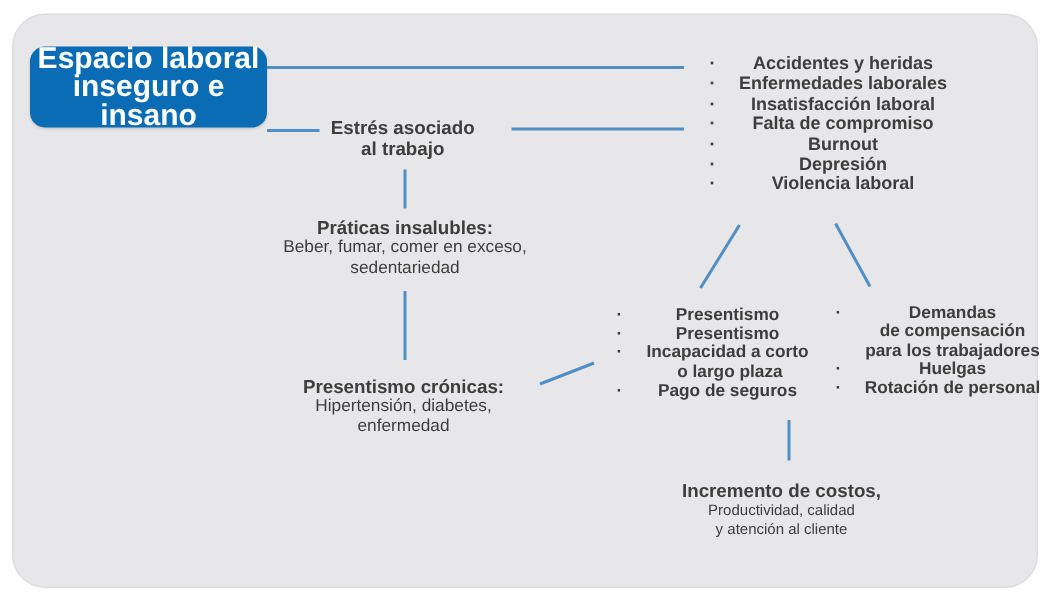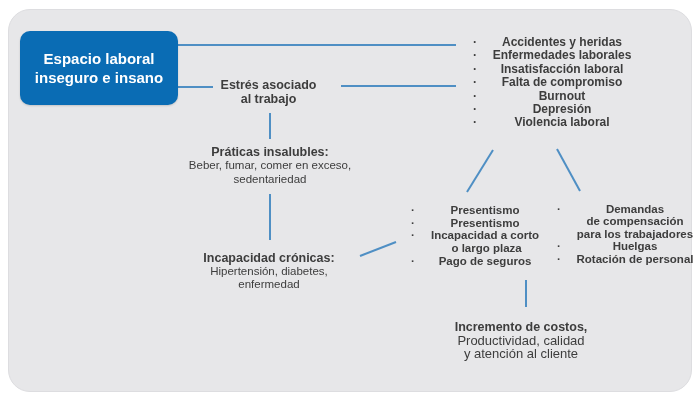--- a/index.html
+++ b/index.html
@@ -8,24 +8,24 @@
     font-family:"Liberation Sans", sans-serif; color:#3d3d3d; overflow:hidden;
   }
   .card {
     position:absolute; left:8px; top:9px; right:8px; bottom:8px;
     background:#e7e7e9; border:1px solid #dddde0; border-radius:22px;
   }
   .connectors { position:absolute; left:0; top:0; pointer-events:none; }
   .connectors line { stroke:var(--connector, #4f8fc4); stroke-width:2; stroke-linecap:butt; }
 
   .root-node {
-    position:absolute; left:20px; top:31px; width:158px; height:74px;
+    position:absolute; left:20px; top:31px; width:158px; height:54px;
     background:#0a6cb4; border-radius:10px; color:#ffffff;
     display:flex; flex-direction:column; align-items:center; justify-content:center;
-    font-size:15px; line-height:19px; font-weight:700; text-align:center;
+    font-size:20px; line-height:19px; font-weight:700; text-align:center;
     box-shadow:0 1px 2px rgba(0,0,0,0.15);
   }
 
   .txt-c { position:absolute; text-align:center; }
   .bold-sm { font-weight:700; font-size:12.5px; line-height:14px; }
 
   .stress-node { left:196px; top:78px; width:145px; }
 
   .practices-node { left:172px; top:145px; width:196px; }
   .practices-node .t { font-weight:700; font-size:12.5px; line-height:14px; }
@@ -41,21 +41,21 @@
 
   .consequences-list { left:472px; top:36px; width:170px;
     font-size:12px; font-weight:600; line-height:13.4px; }
   .internal-costs-list { left:410px; top:204px; width:140px;
     font-size:11.5px; font-weight:600; line-height:12.7px; }
   .external-costs-list { left:556px; top:203px; width:148px;
     font-size:11.5px; font-weight:600; line-height:12.4px; }
 
   .impact-node { left:423px; top:320px; width:196px; }
   .impact-node .t { font-weight:700; font-size:12.5px; line-height:14px; }
-  .impact-node .b { font-weight:400; font-size:13px; line-height:13.2px; }
+  .impact-node .b { font-weight:400; font-size:10px; line-height:13.2px; }
 </style>
 </head>
 <body>
 
 <div class="frame" style="--connector: #4f8fc4; color: rgb(61, 61, 61);">
   <div class="card" style="background-color: rgb(231, 231, 233);"></div>
 
   <svg class="connectors" width="700" height="400" aria-hidden="true">
     <line x1="178" y1="45" x2="456" y2="45"></line>
     <line x1="178" y1="87" x2="213" y2="87"></line>
@@ -88,21 +88,21 @@
     <li>Violencia laboral</li>
   </ul>
 
   <div class="txt-c practices-node">
     <div class="t">Práticas insalubles:</div>
     <div class="b">Beber, fumar, comer en exceso,</div>
     <div class="b">sedentariedad</div>
   </div>
 
   <div class="txt-c chronic-node">
-    <div class="t">Incapacidad crónicas:</div>
+    <div class="t">Presentismo crónicas:</div>
     <div class="b">Hipertensión, diabetes,</div>
     <div class="b">enfermedad</div>
   </div>
 
   <ul class="bullets internal-costs-list">
     <li>Presentismo</li>
     <li>Presentismo</li>
     <li>Incapacidad a corto
  o largo plaza</li>
     <li>Pago de seguros</li>

